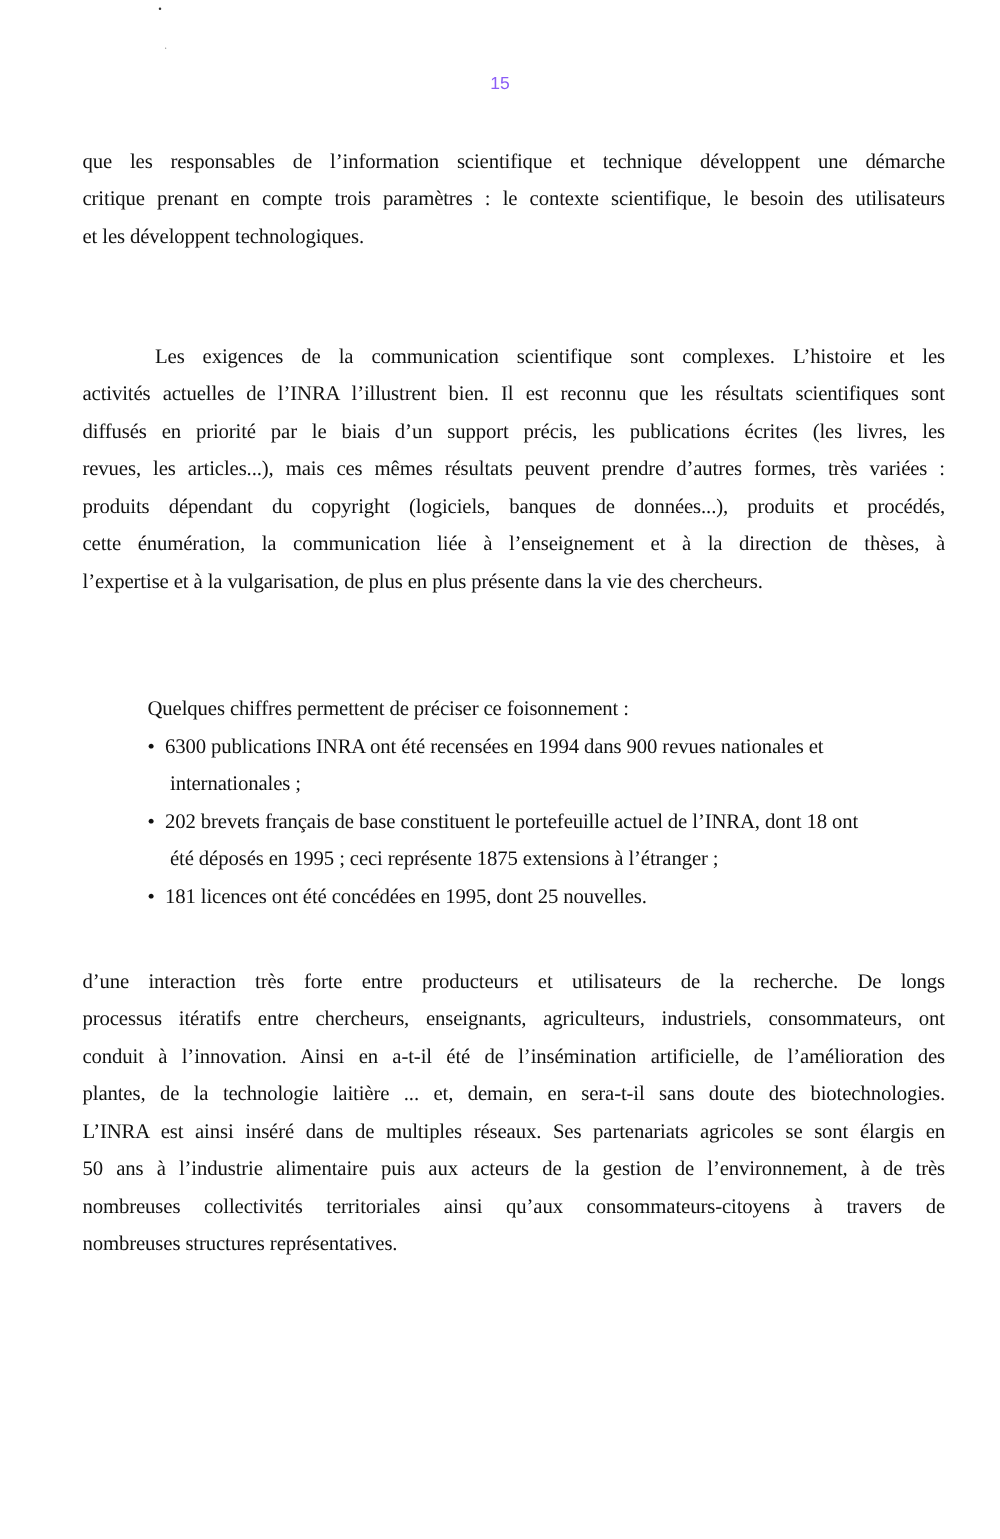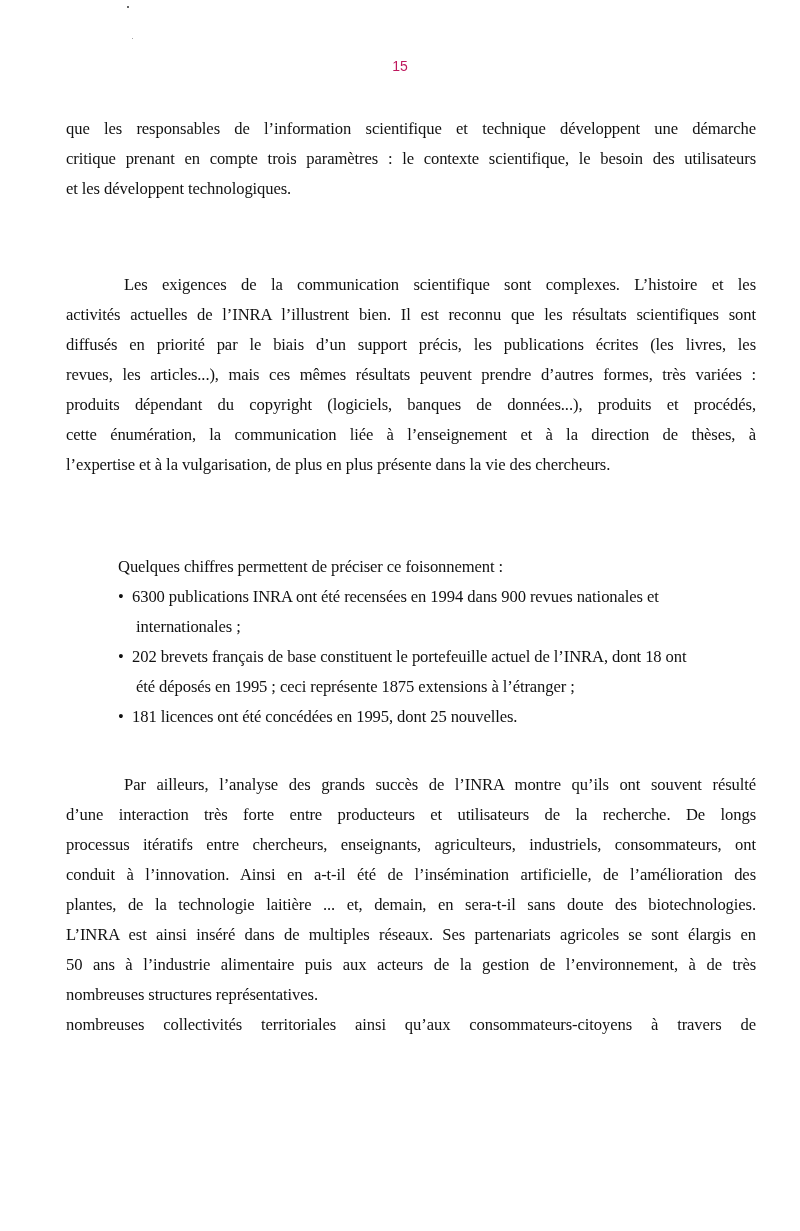--- a/index.html
+++ b/index.html
@@ -2,21 +2,21 @@
 <html><head>
 <meta charset="utf-8">
 <style>
   html, body { margin: 0; padding: 0; background: #ffffff; }
   body {
     width: 800px; height: 1231px; position: relative; overflow: hidden;
     font-family: "Liberation Serif", serif; color: #111111;
   }
   .page-number {
     position: absolute; top: 58px; left: 0; width: 800px; text-align: center;
-    font-family: "Liberation Sans", sans-serif; font-size: 14px; color: #be185d;
+    font-family: "Liberation Sans", sans-serif; font-size: 14px; color: #8b5cf6;
   }
   .speck { position: absolute; background: #888; border-radius: 50%; }
   .text-block { position: absolute; left: 66px; width: 690px; }
   .line {
     font-size: 16.6px; line-height: 30px; height: 30px; white-space: nowrap;
     letter-spacing: -0.1px;
   }
   .line.justify {
     text-align: justify; text-align-last: justify; white-space: normal;
   }
@@ -58,22 +58,21 @@
   <div class="line bullet-line">
     <span class="bullet-dot">•</span><span>202 brevets français de base constituent le portefeuille actuel de l’INRA, dont 18 ont</span>
   </div>
   <div class="line bullet-cont">été déposés en 1995 ; ceci représente 1875 extensions à l’étranger ;</div>
   <div class="line bullet-line">
     <span class="bullet-dot">•</span><span>181 licences ont été concédées en 1995, dont 25 nouvelles.</span>
   </div>
 </div>
 
 <div class="text-block" style="top:770px;">
-  <div class="line justify indent">Par ailleurs, l’analyse des grands succès de l’INRA montre qu’ils ont souvent résulté</div>
   <div class="line justify">d’une interaction très forte entre producteurs et utilisateurs de la recherche. De longs</div>
   <div class="line justify">processus itératifs entre chercheurs, enseignants, agriculteurs, industriels, consommateurs, ont</div>
   <div class="line justify">conduit à l’innovation. Ainsi en a-t-il été de l’insémination artificielle, de l’amélioration des</div>
   <div class="line justify">plantes, de la technologie laitière ... et, demain, en sera-t-il sans doute des biotechnologies.</div>
   <div class="line justify">L’INRA est ainsi inséré dans de multiples réseaux. Ses partenariats agricoles se sont élargis en</div>
   <div class="line justify">50 ans à l’industrie alimentaire puis aux acteurs de la gestion de l’environnement, à de très</div>
+  <div class="line justify">nombreuses collectivités territoriales ainsi qu’aux consommateurs-citoyens à travers de</div>
   <div class="line">nombreuses structures représentatives.</div>
-  <div class="line justify">nombreuses collectivités territoriales ainsi qu’aux consommateurs-citoyens à travers de</div>
 </div>
 
 </body></html>

